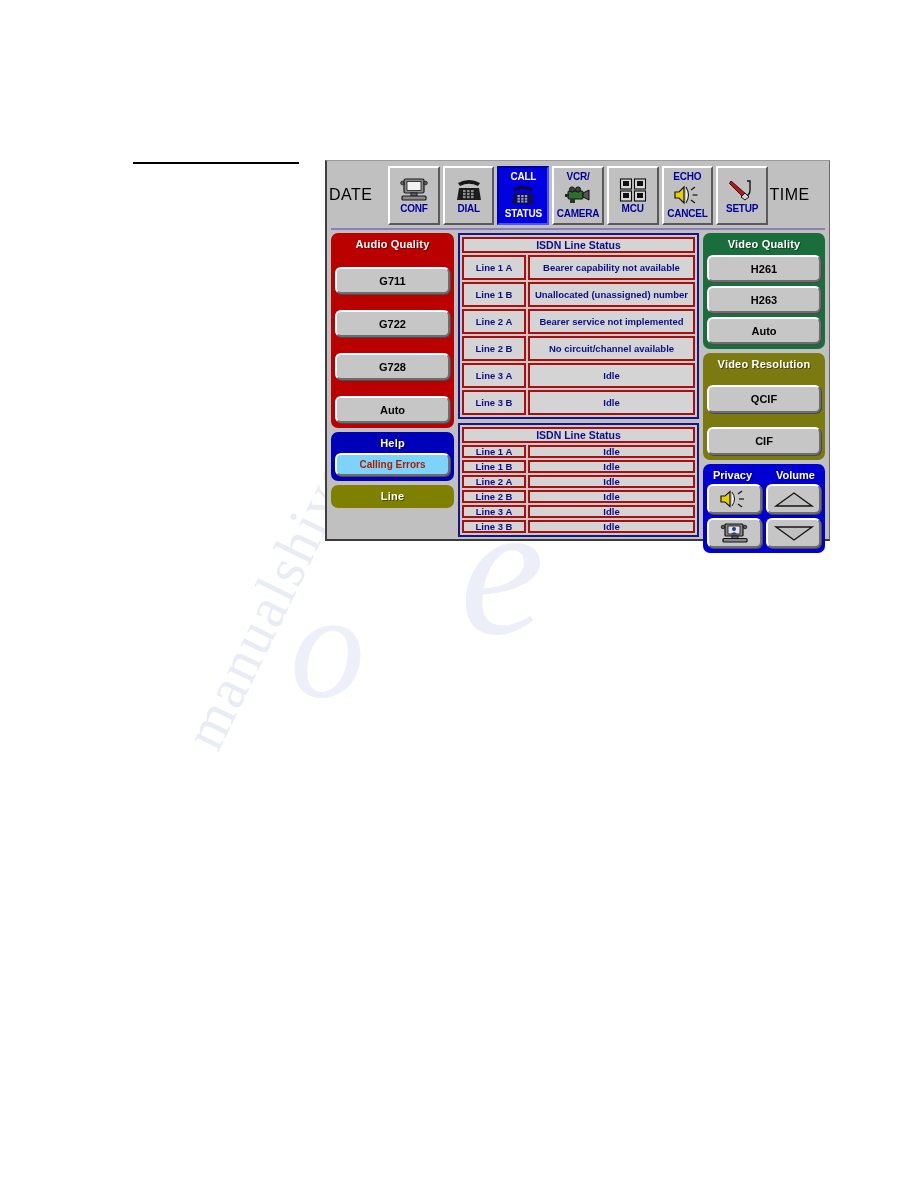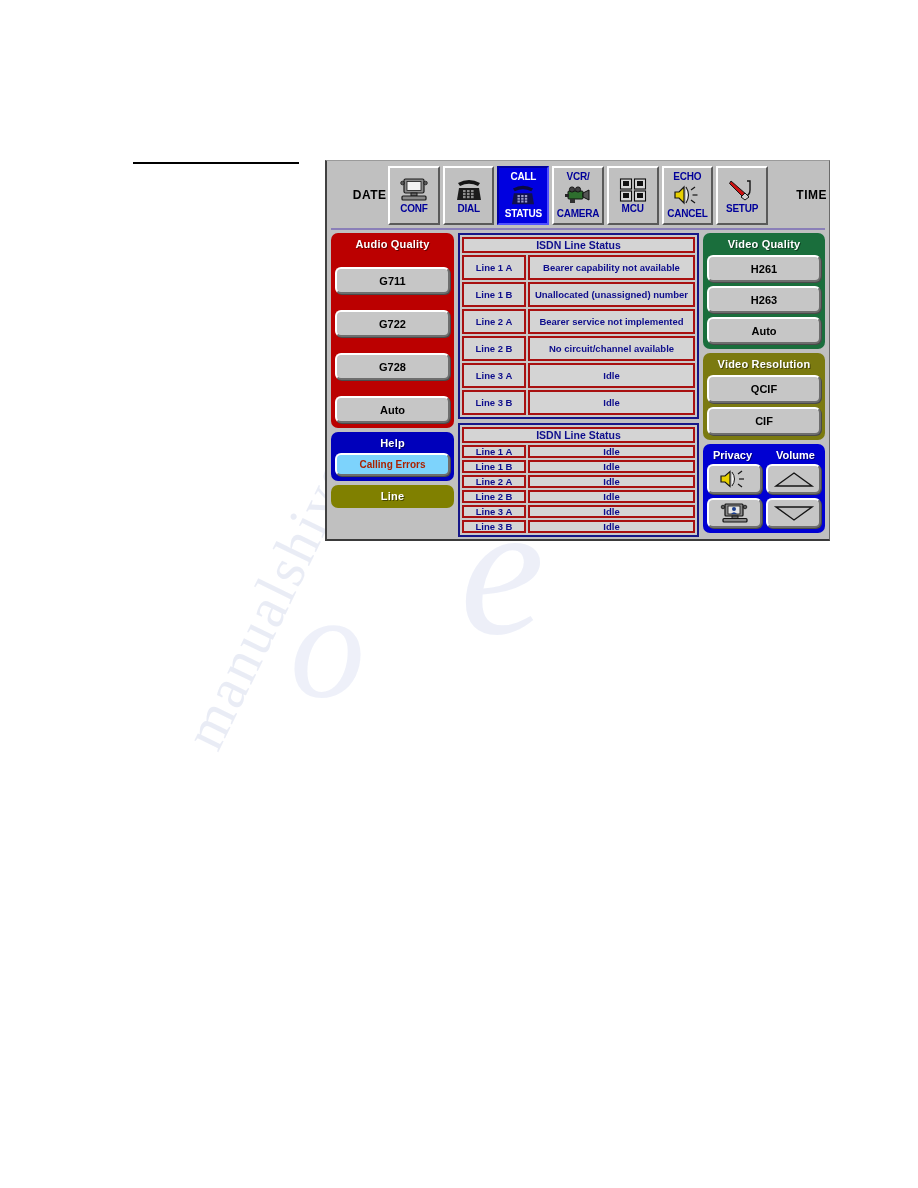--- a/index.html
+++ b/index.html
@@ -86,23 +86,23 @@
     top: 0;
     width: 100%;
     height: 68px;
     display: flex;
     align-items: center;
     box-sizing: border-box;
     padding: 0 2px;
   }
   .corner-label {
     width: 58px;
-    text-align: right;
-    font-size: 12px;
-    font-weight: bold;
+    text-align: left;
+    font-size: 16px;
+    font-weight: normal;
     color: #000000;
     letter-spacing: 0.5px;
   }
   .tool-btn {
     width: 52px;
     height: 59px;
     margin: 0 1.5px;
     background: #c0c0c0;
     border-top: 2px solid #ffffff;
     border-left: 2px solid #ffffff;
@@ -199,21 +199,21 @@
     align-items: center;
     justify-content: center;
     text-align: center;
     font-size: 11px;
     font-weight: bold;
     color: #000000;
     box-shadow: 1px 1px 0 #4a4a4a;
   }
   .aq-btn { height: 27px; margin-top: 16px; }
   .vq-btn { height: 27px; margin-top: 4px; }
-  .vr-btn { height: 28px; margin-top: 4px; }
+  .vr-btn { height: 28px; margin-top: 14px; }
 
   .help-btn {
     height: 23px;
     margin-top: 3px;
     background: #7dd3fc;
     border-top: 2px solid #ffffff;
     border-left: 2px solid #ffffff;
     border-right: 2px solid #6e6e6e;
     border-bottom: 2px solid #6e6e6e;
     border-radius: 6px;

